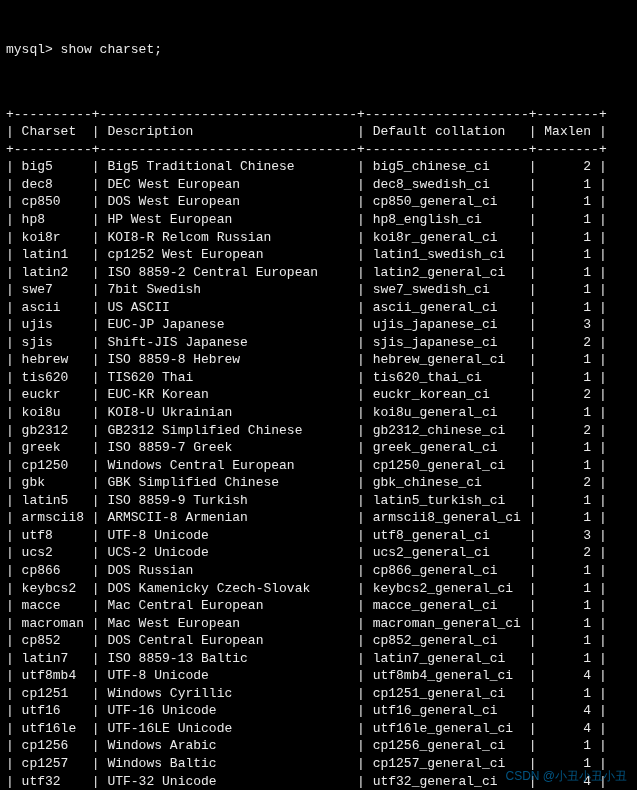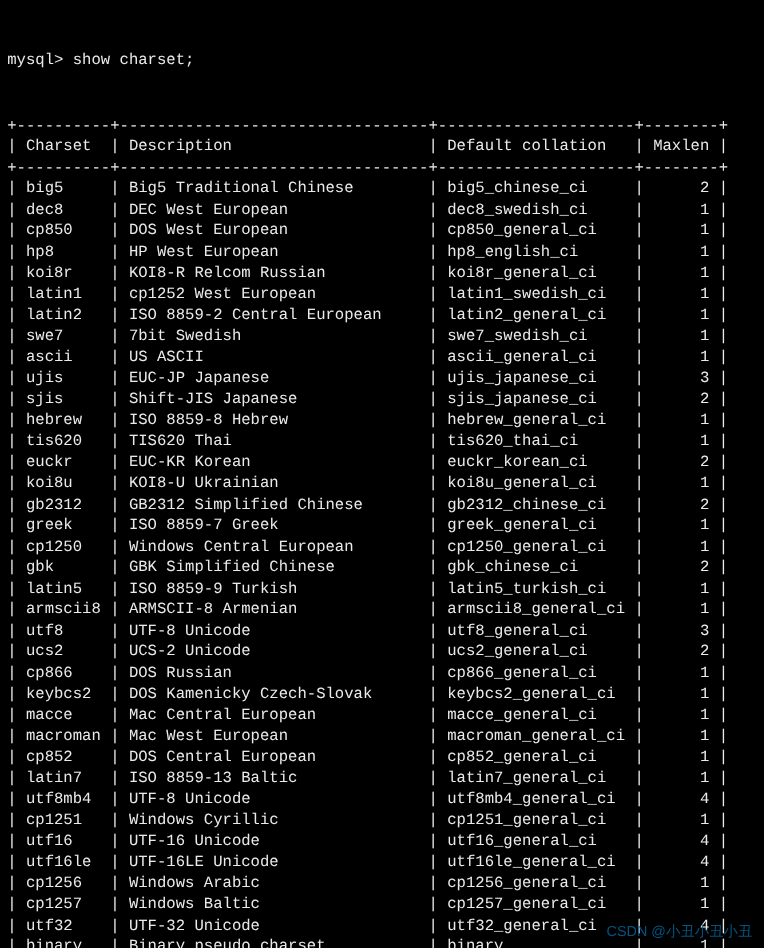--- a/index.html
+++ b/index.html
@@ -11,21 +11,21 @@
     font-size: 13px;
     line-height: 1.35;
     width: 637px;
     box-sizing: border-box;
   }
   .term {
     white-space: pre;
     color: #eaeaea;
   }
   .prompt-line {
-    margin-bottom: 2px;
+    margin-bottom: 12px;
   }
   .watermark {
     position: fixed;
     right: 10px;
     bottom: 6px;
     color: #0369a1;
     opacity: 0.8;
     font-size: 12px;
     font-family: sans-serif;
   }

